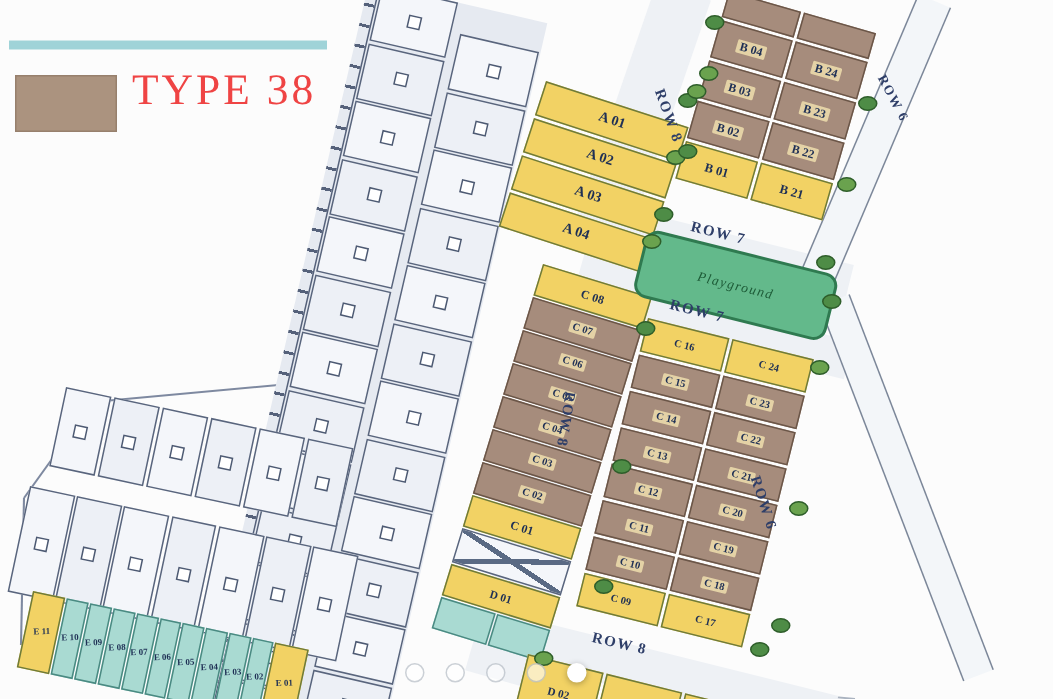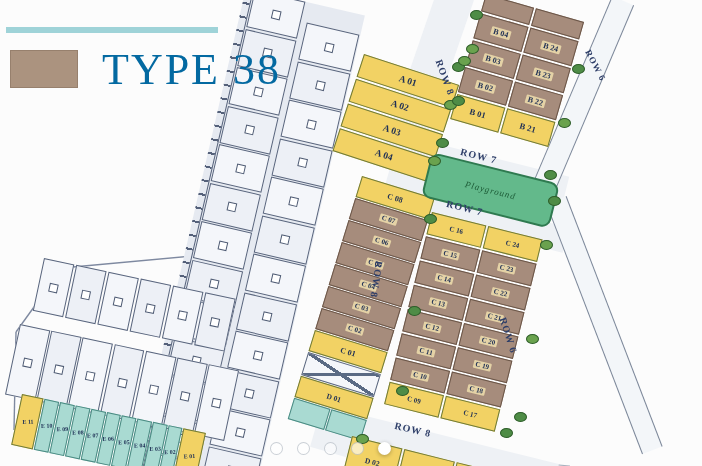--- a/index.html
+++ b/index.html
@@ -3,21 +3,21 @@
 <meta charset="utf-8">
 <style>
   html,body{margin:0;padding:0;}
   body{width:702px;height:466px;position:relative;overflow:hidden;background:#fcfcfc;
        font-family:"Liberation Serif", serif;}
   .abs{position:absolute;}
   .blk{position:absolute;transform-origin:0 0;}
   
   #accent-line{left:6px;top:27px;width:212px;height:6px;background:#9fd3d8;}
   #swatch{left:10px;top:50px;width:66px;height:36px;background:#ab937f;border:1px solid #97806d;}
-  #type-label{left:102px;top:44px;font-size:44px;color:#0369a1;letter-spacing:2px;}
+  #type-label{left:88px;top:44px;font-size:29px;color:#ef4444;letter-spacing:2px;}
   
   .road{background:#eef1f5;}
   #road-ab{left:438px;top:-12px;width:38px;height:185px;transform:rotate(19deg);}
   #road-row7a{left:414px;top:138px;width:160px;height:26px;transform:rotate(14deg);}
   #road-row7b{left:402px;top:186px;width:172px;height:26px;transform:rotate(14deg);}
   #road-center{left:390px;top:168px;width:44px;height:290px;transform:rotate(16deg);}
   #road-row8-bottom{left:326px;top:406px;width:240px;height:30px;transform:rotate(14deg);}
   .bound{background:#f3f6f9;border-left:1.5px solid #7c8799;border-right:1.5px solid #7c8799;}
   #bound-top{left:612px;top:-4px;width:22px;height:224px;transform:rotate(23deg);}
   #bound-right{left:546px;top:204px;width:20px;height:268px;transform:rotate(-21deg);}

